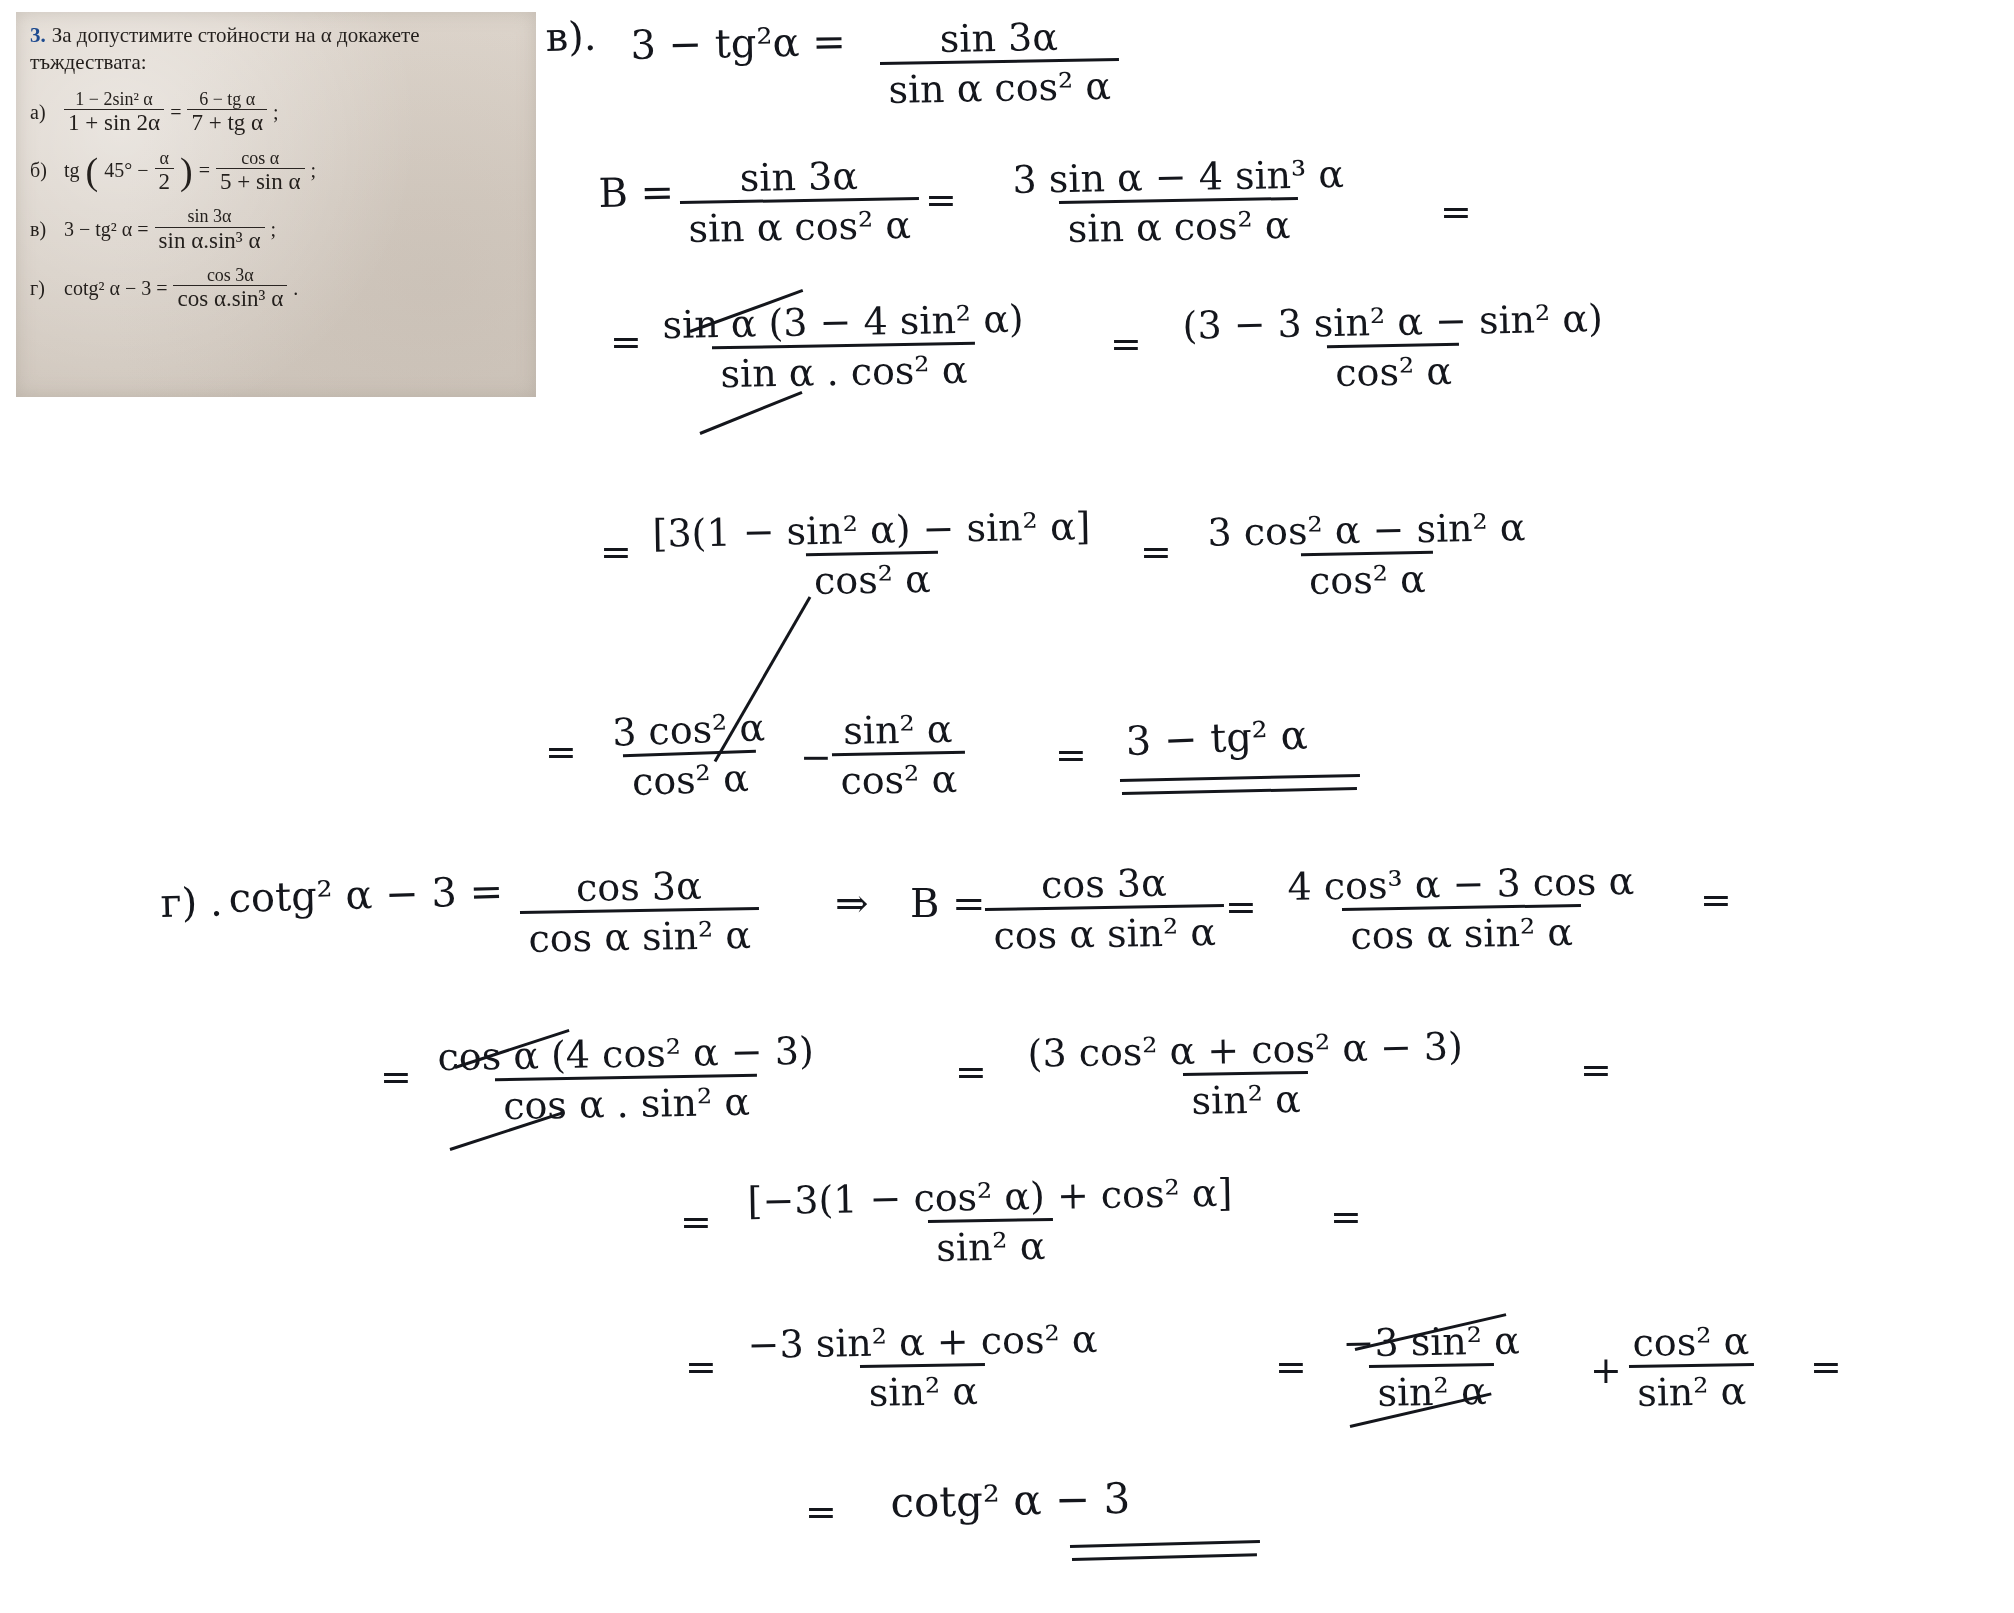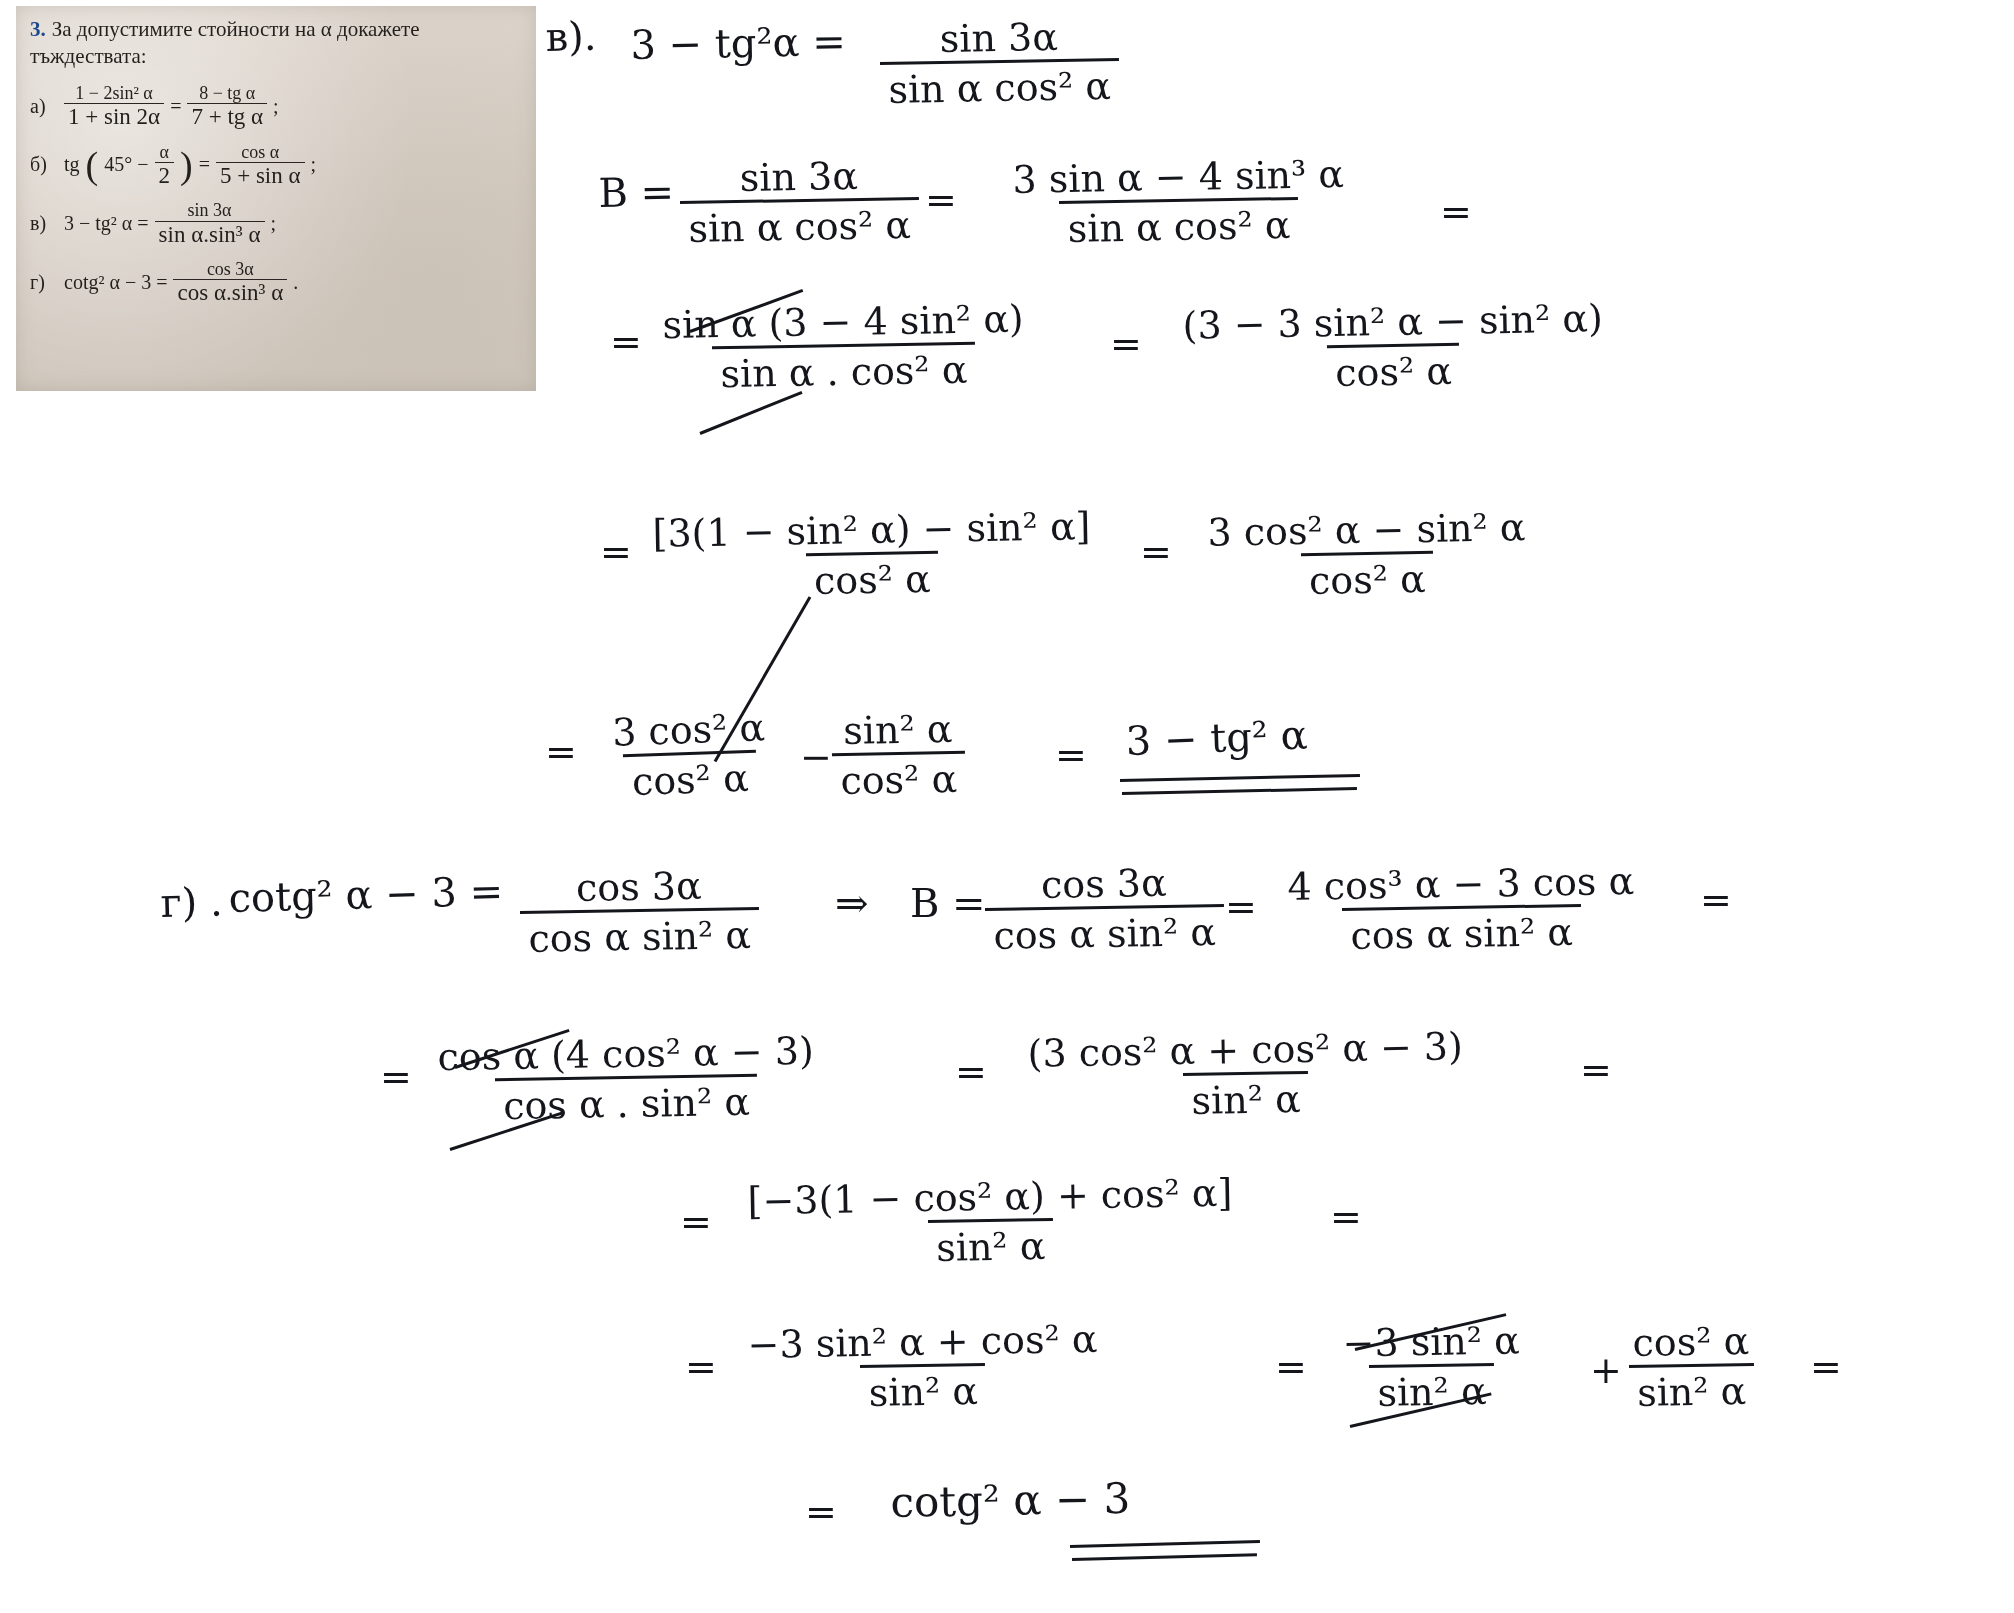--- a/index.html
+++ b/index.html
@@ -12,21 +12,21 @@
     height: 1613px;
     position: relative;
     font-family: "Liberation Serif", serif;
     overflow: hidden;
   }
 
   
   #textbook-excerpt {
     position: absolute;
     left: 16px;
-    top: 6px;
+    top: 12px;
     width: 520px;
     height: 385px;
     background: #d9d1c9;
     background-image:
       radial-gradient(circle at 20% 30%, rgba(255,255,255,0.45), rgba(255,255,255,0) 60%),
       radial-gradient(circle at 80% 70%, rgba(190,180,170,0.35), rgba(255,255,255,0) 65%),
       linear-gradient(180deg, #ded6cd 0%, #d5ccc2 50%, #cfc6bc 100%);
     box-shadow: inset 0 0 18px rgba(150,140,130,0.35);
     color: #231f1c;
     padding: 10px 14px 0 14px;
@@ -128,21 +128,21 @@
 
   <div class="item-row">
     <span class="lbl">а)</span>
     <span class="eqn">
       <span class="frac">
         <span class="num-part">1 − 2sin² α</span>
         <span class="den-part">1 + sin 2α</span>
       </span>
       <span>=</span>
       <span class="frac">
-        <span class="num-part">8 − tg α</span>
+        <span class="num-part">6 − tg α</span>
         <span class="den-part">7 + tg α</span>
       </span>
       <span>;</span>
     </span>
   </div>
 
   <div class="item-row">
     <span class="lbl">б)</span>
     <span class="eqn">
       <span>tg</span>

